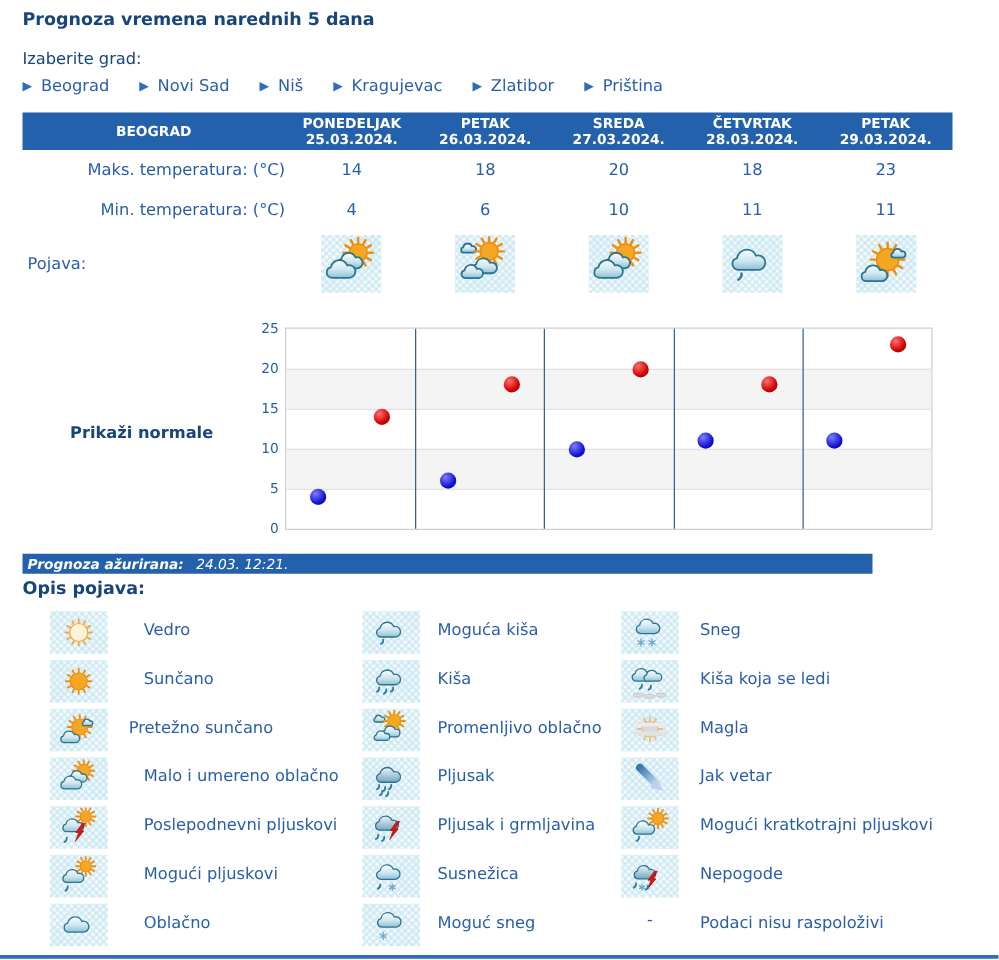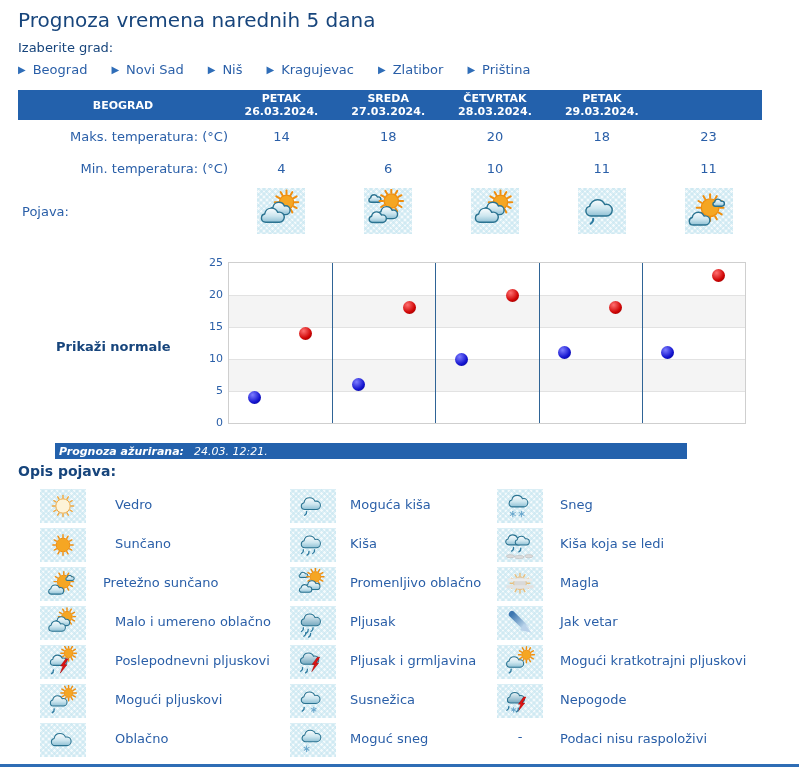--- a/index.html
+++ b/index.html
@@ -1,18 +1,18 @@
 <!DOCTYPE html>
 <html><head>
 <meta charset="utf-8">
 <style>
   html,body{margin:0;padding:0;background:#fff;}
   .page{position:relative;width:799px;height:768px;background:#fff;overflow:hidden;
         font-family:"DejaVu Sans","Liberation Sans",sans-serif;color:#2a5fa8;}
-  .title{position:absolute;left:18px;top:8px;font-size:20px;font-weight:normal;color:#17457c;}
+  .title{position:absolute;left:18px;top:8px;font-size:14px;font-weight:bold;color:#17457c;}
   .choose{position:absolute;left:18px;top:40px;font-size:13px;color:#17457c;}
   .cities{position:absolute;left:18px;top:62px;display:flex;gap:24px;font-size:13px;}
   .city{display:flex;align-items:center;gap:7px;cursor:pointer;}
   .city .arr{color:#2f6db8;font-size:10px;line-height:1;}
   .city a{color:#2a5fa8;text-decoration:none;}
   .ftable{position:absolute;left:18px;top:90px;width:744px;}
   .thead{display:grid;grid-template-columns:210px repeat(5,1fr);height:30px;background:#2361ac;color:#fff;
          font-size:11px;font-weight:bold;}
   .thead .cell{display:flex;flex-direction:column;align-items:center;justify-content:center;line-height:13px;}
   .trow{display:grid;grid-template-columns:210px repeat(5,1fr);align-items:center;height:32px;font-size:13px;}
@@ -30,22 +30,22 @@
   .normals{position:absolute;left:38px;top:84px;font-size:13px;font-weight:bold;color:#17457c;cursor:pointer;text-align:center;}
   .plot{position:absolute;left:210px;top:7px;width:516px;height:160px;border:1px solid #cfcfcf;background:#fff;}
   .band{position:absolute;left:0;width:100%;height:32px;}
   .band.gray{background:#f4f4f4;}
   .band.line{border-top:1px solid #e2e2e2;}
   .vdiv{position:absolute;top:0;width:1px;height:160px;background:#2f6496;}
   .dot{position:absolute;width:13px;height:13px;border-radius:50%;}
   .dot.red{background:radial-gradient(circle at 35% 30%,#ff7070,#cf0404 60%,#7e0000);}
   .dot.blue{background:radial-gradient(circle at 35% 30%,#7d7dff,#1414cf 60%,#000080);}
   .ytick{position:absolute;width:28px;text-align:right;font-size:11px;color:#2a5fa8;}
-  .updated{position:absolute;left:18px;top:443px;width:632px;height:16px;background:#2361ac;color:#fff;
-           font-size:11px;font-style:italic;display:flex;align-items:center;padding-left:4px;box-sizing:border-box;margin-left:37px;}
+  .updated{position:absolute;left:18px;top:443px;width:680px;height:16px;background:#2361ac;color:#fff;
+           font-size:11px;font-style:italic;display:flex;align-items:center;padding-left:4px;box-sizing:border-box;}
   .updated .ulab{font-weight:bold;margin-right:10px;}
   .opis{position:absolute;left:18px;top:463px;font-size:14px;font-weight:bold;color:#17457c;}
   .legend{position:absolute;left:0;top:487px;width:799px;height:273px;}
   .litem{position:absolute;height:39px;}
   .lic{position:absolute;top:2px;width:46px;height:34px;}
   .llab{position:absolute;top:10px;font-size:13px;color:#2a5fa8;white-space:nowrap;}
   .dash{position:absolute;top:8px;width:46px;text-align:center;font-size:13px;color:#2a5fa8;}
   .bottomrule{position:absolute;left:0;top:764px;width:799px;height:3px;background:#2e6db5;}
 </style>
 </head>
@@ -95,20 +95,24 @@
       </span>
       <span class="city">
         <span class="arr">▶</span>
         <a>Priština</a>
       </span>
     </div>
 
   <div class="ftable">
     <div class="thead" id="thead">
       <div class="cell">BEOGRAD</div>
+    <div class="cell">
+          <div>PONEDELJAK</div>
+          <div>25.03.2024.</div>
+        </div>
         <div class="cell">
           <div>PETAK</div>
           <div>26.03.2024.</div>
         </div>
         <div class="cell">
           <div>SREDA</div>
           <div>27.03.2024.</div>
         </div>
         <div class="cell">
           <div>ČETVRTAK</div>

